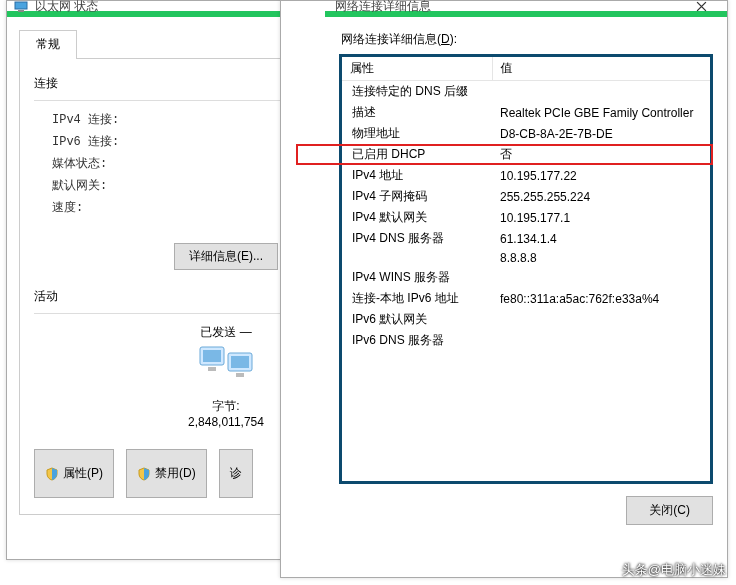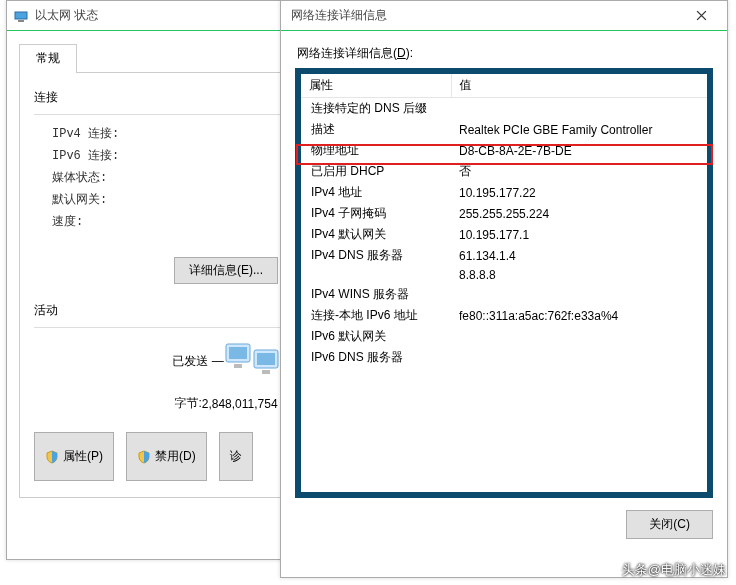--- a/index.html
+++ b/index.html
@@ -12,39 +12,39 @@
   position: relative;
   overflow: hidden;
 }
 .window {
   position: absolute;
   background: #fff;
   border: 1px solid #aaa;
   box-shadow: 0 0 4px rgba(0,0,0,0.15);
 }
 .titlebar {
-  height: 30px;
+  height: 16px;
   display: flex;
   align-items: center;
   padding: 0 6px;
-  border-bottom: 1px solid #22c55e;
+  border-bottom: 6px solid #22c55e;
   background: #fff;
 }
 .titlebar .icon {
   width: 16px; height: 16px; margin-right: 6px;
   display: inline-flex; align-items: center; justify-content: center;
 }
 .titlebar .title { flex: 1; color: #444; }
 .titlebar .close {
   width: 40px; height: 28px;
   display: flex; align-items: center; justify-content: center;
   cursor: default;
 }
 .win-status { left: 6px; top: 0; width: 440px; height: 560px; }
-.win-details { left: 280px; top: 0; width: 448px; height: 578px; z-index: 10; }
+.win-details { left: 280px; top: 0; width: 448px; height: 578px; z-index: 10; padding-left: 44px; }
 
 .content { padding: 10px 12px 12px 12px; }
 .tabstrip {
   display: flex; border-bottom: 1px solid #ccc; margin-top: 2px;
 }
 .tab {
   padding: 5px 16px 6px 16px;
   border: 1px solid #ccc;
   border-bottom: none;
   background: #fff;
@@ -64,29 +64,29 @@
 .row .v { flex: 1; color: #333; }
 .btn {
   border: 1px solid #adadad;
   background: #e1e1e1;
   padding: 4px 14px;
   font-family: inherit;
   font-size: 12px;
   cursor: default;
 }
 .btn-area { text-align: center; margin: 27px 0 10px 0; }
-.stats-row { display: flex; justify-content: center; margin: 10px 20px; align-items: center; }
+.stats-row { display: flex; justify-content: flex-start; margin: 10px 20px; align-items: center; flex-direction: column; }
 .actbtns { display: flex; gap: 12px; margin-top: 20px; }
 .shieldbtn { display: inline-flex; align-items: center; gap: 4px; padding: 15px 10px; border: 1px solid #adadad; background: #e1e1e1; }
 .shield { width: 14px; height: 14px; }
 
 .details-label { margin: 14px 0 6px 16px; }
 .details-label .u { text-decoration: underline; }
 .details-box {
-  margin: 0 14px; border: 6px solid #0c4a6e;
+  margin: 0 14px; border: 3px solid #0c4a6e;
   height: 430px; overflow: auto; background: #fff;
 }
 .details-table { width: 100%; border-collapse: collapse; }
 .details-table th {
   text-align: left; font-weight: normal; padding: 3px 8px;
   border-bottom: 1px solid #e5e5e5; background: #fff;
   position: sticky; top: 0;
 }
 .details-table th + th { border-left: 1px solid #e5e5e5; }
 .details-table td { padding: 2px 8px; white-space: nowrap; margin-top: 48px; }

